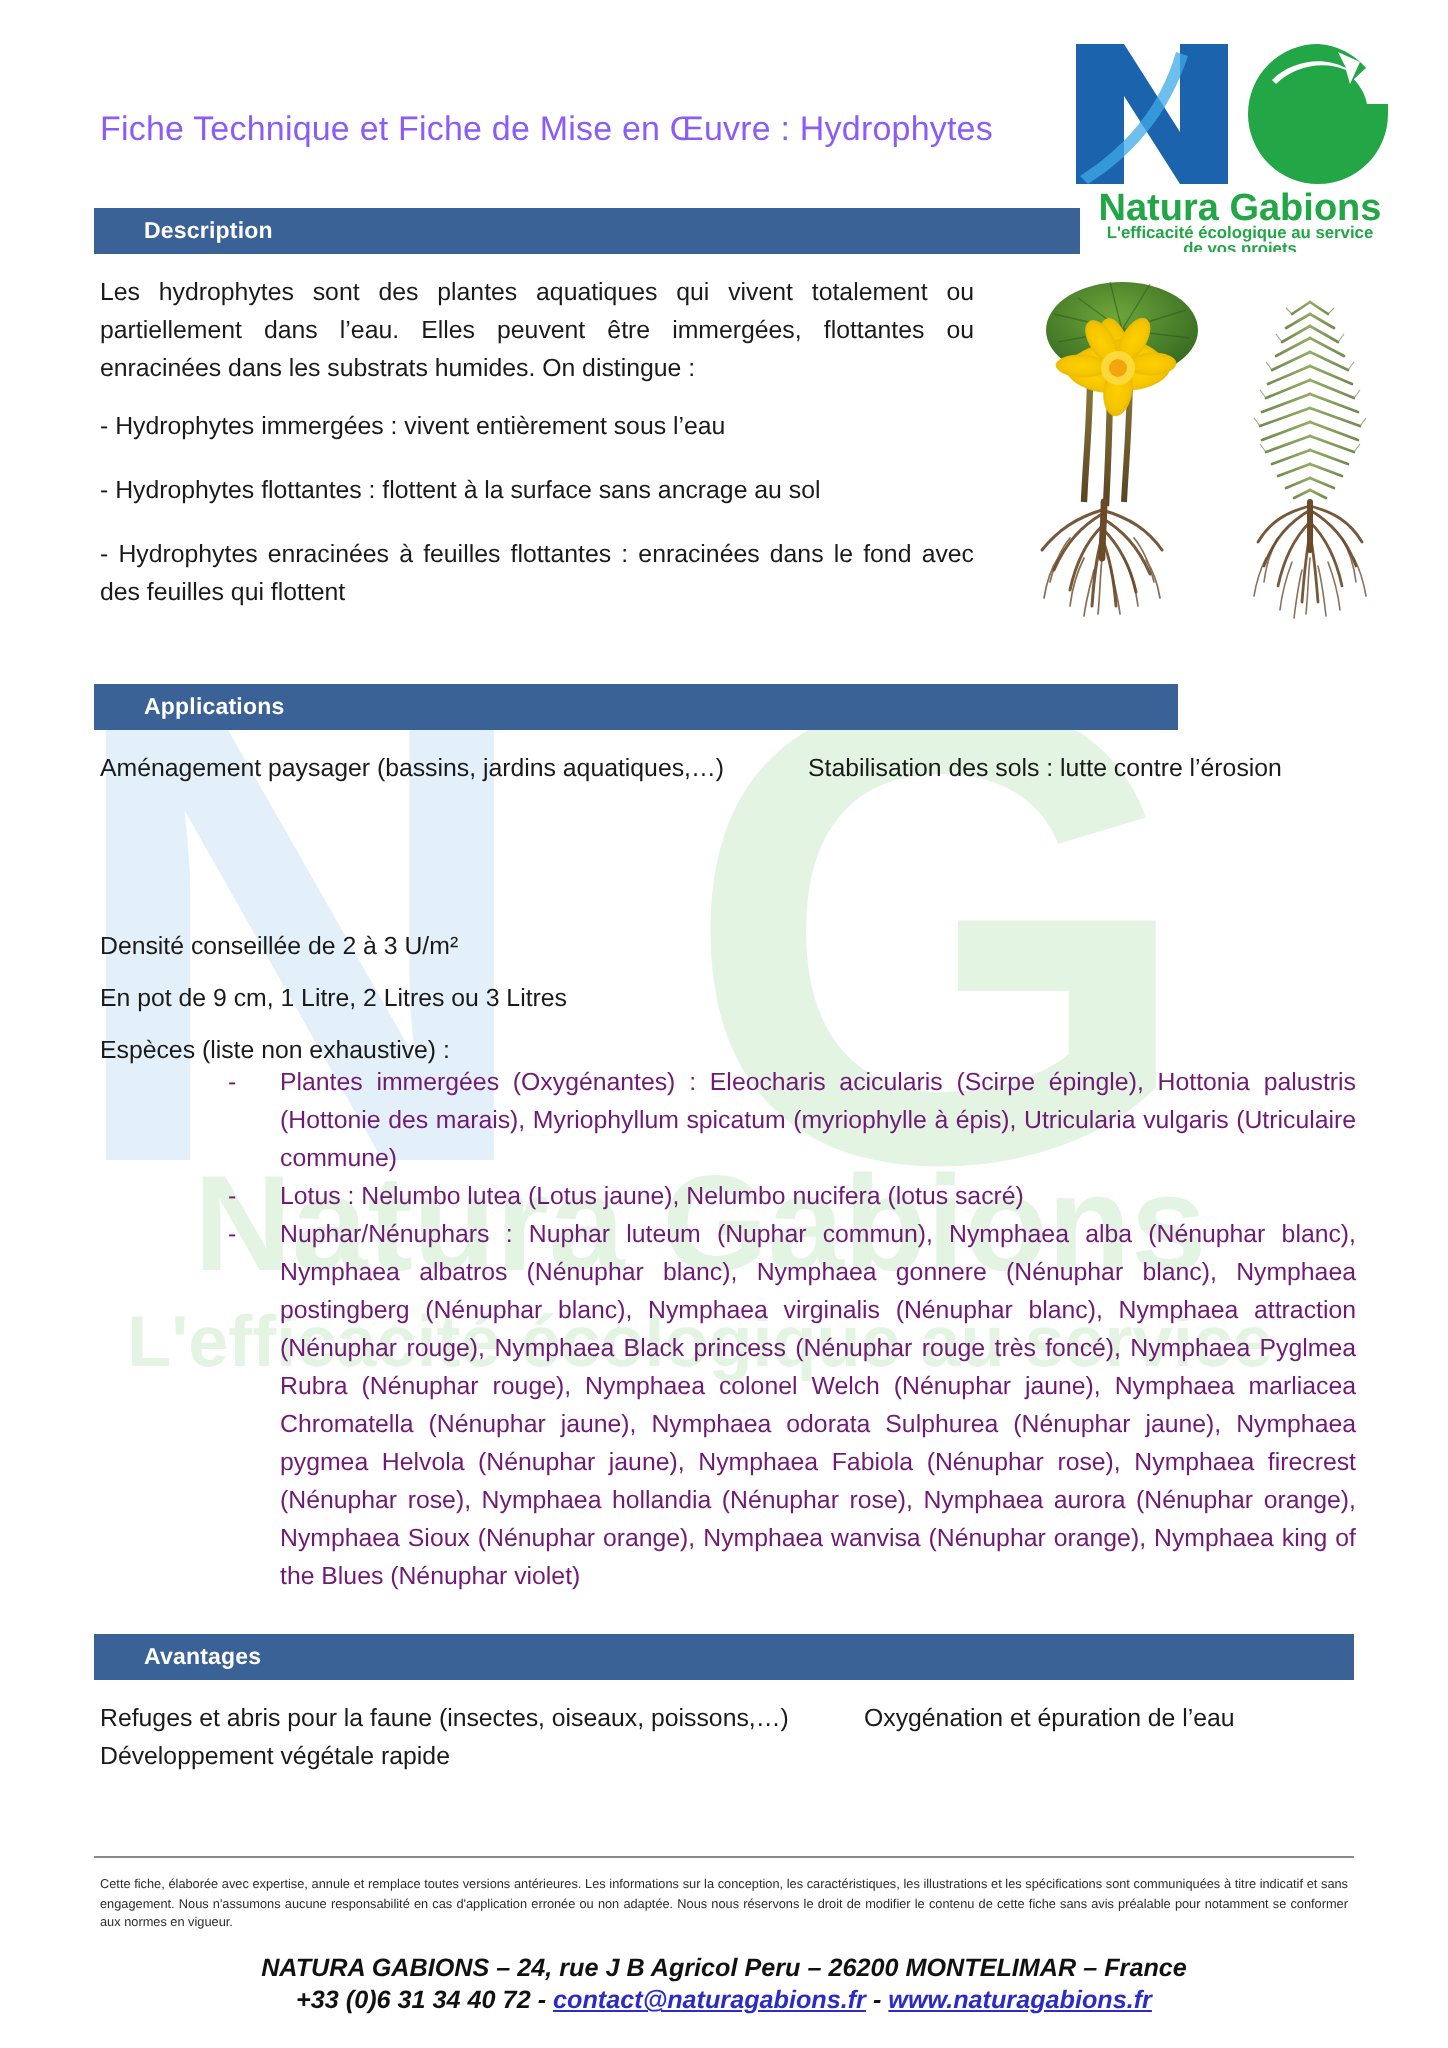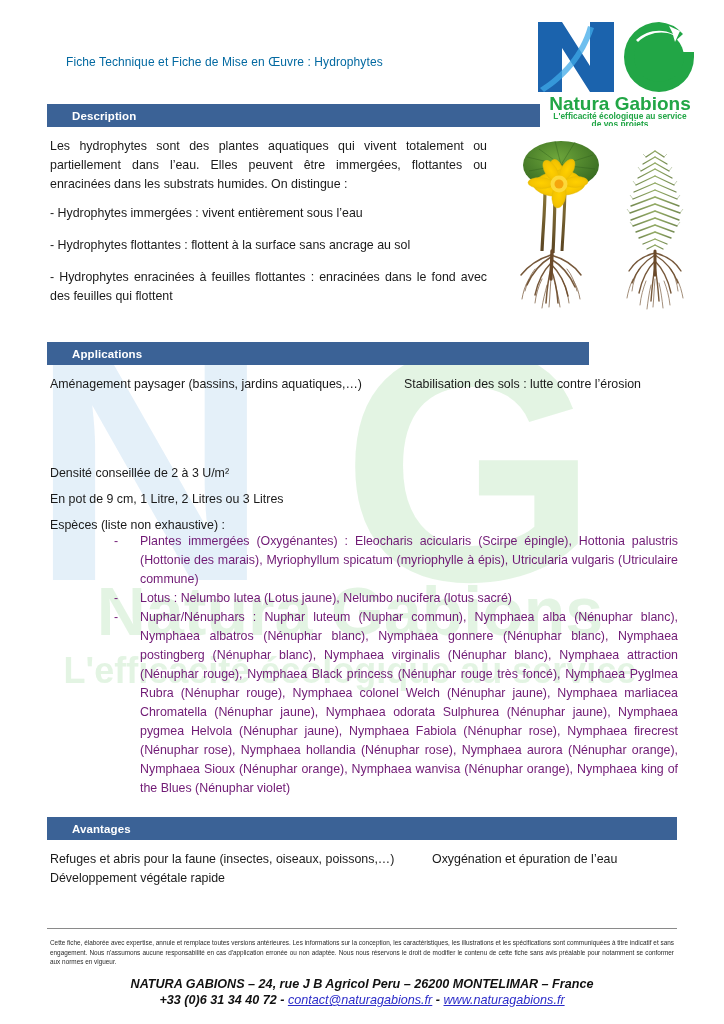--- a/index.html
+++ b/index.html
@@ -28,24 +28,24 @@
     left: 0; top: 300px;
     width: 724px; height: 430px;
     z-index: 0;
     pointer-events: none;
   }
   .wm-svg { display: block; width: 724px; height: 430px; }
 
   
   .doc-title {
     position: absolute;
-    left: 66px; top: 55px;
-    font-size: 12px;
+    left: 50px; top: 55px;
+    font-size: 17px;
     letter-spacing: .1px;
-    color: #0369a1;
+    color: #8b5cf6;
     z-index: 3;
   }
 
   .logo {
     position: absolute;
     right: 12px; top: 14px;
     width: 184px; height: 112px;
     z-index: 4;
   }
   .logo svg { display: block; }
@@ -152,21 +152,21 @@
     font-style: italic;
     font-weight: bold;
     color: #111;
   }
   #addr-line1 { top: 977px; }
   #addr-line2 { top: 993px; }
   .lnk {
     color: #2b2bc8;
     text-decoration: underline;
     font-style: italic;
-    font-weight: normal;
+    font-weight: bold;
   }
   .sep { font-style: italic; font-weight: bold; color: #111; }
 </style>
 </head>
 <body>
 
 <div class="page">
 
   <div class="watermark">
     <svg class="wm-svg" viewBox="0 0 724 430" xmlns="http://www.w3.org/2000/svg">

